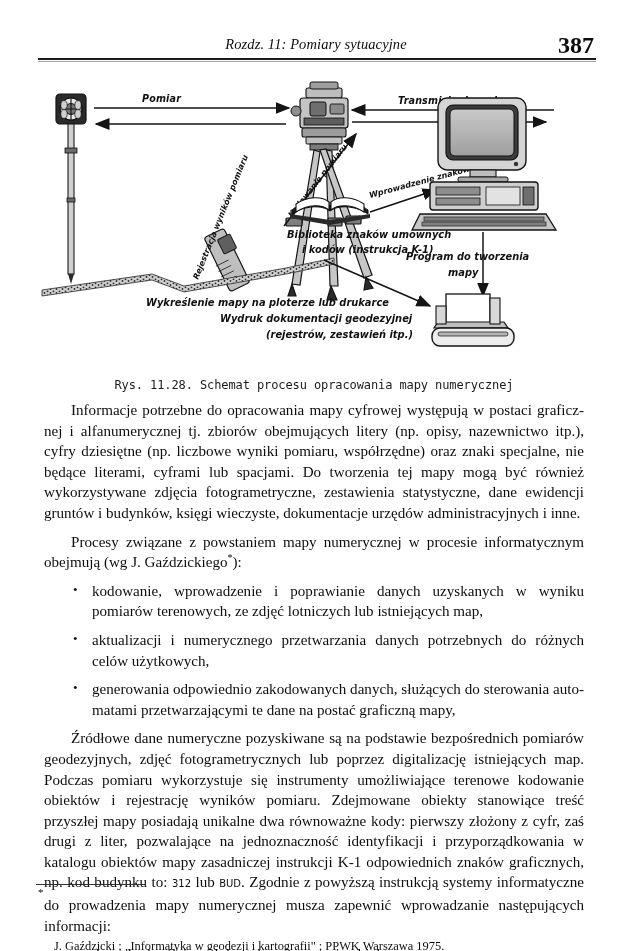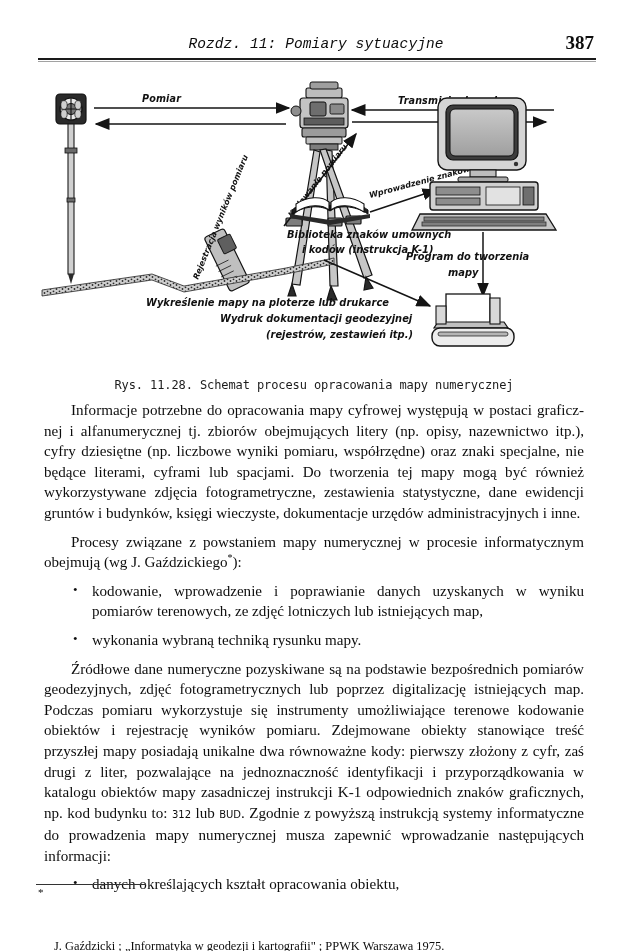--- a/index.html
+++ b/index.html
@@ -14,25 +14,25 @@
   }
   .page{position:relative;width:628px;height:951px;box-sizing:border-box;}
 
   
   .runhead{
     position:absolute;left:38px;top:36px;width:556px;height:26px;
   }
   .runhead .rh-title{
     position:absolute;left:0;right:0;top:0;text-align:center;
     font-style:italic;font-size:14.5px;letter-spacing:.1px;
-    font-family:Liberation Mono, monospace;
+    font-family:Liberation Serif, serif;
   }
   .runhead .rh-page{
     position:absolute;right:0;top:-4px;
-    font-weight:bold;font-size:19px;
+    font-weight:bold;font-size:24px;
     font-family:"Liberation Serif","DejaVu Serif",serif;
   }
   .runhead .rh-rule{
     position:absolute;left:0;right:-2px;top:22px;height:2px;
     background:#1a1a1a;
   }
   .runhead .rh-rule2{
     position:absolute;left:0;right:-2px;top:25px;height:1px;
     background:#555;opacity:.55;
   }
@@ -281,21 +281,22 @@
   </div>
 
   <div class="body">
 
     <p class="p-indent">Informacje potrzebne do opracowania mapy cyfrowej występują w postaci graficz-nej i alfanumerycznej tj. zbiorów obejmujących litery (np. opisy, nazewnictwo itp.), cyfry dziesiętne (np. liczbowe wyniki pomiaru, współrzędne) oraz znaki specjalne, nie będące literami, cyframi lub spacjami. Do tworzenia tej mapy mogą być również wykorzystywane zdjęcia fotogrametryczne, zestawienia statystyczne, dane ewidencji gruntów i budynków, księgi wieczyste, dokumentacje urzędów administracyjnych i inne.</p>
 
     <p class="p-indent"><span>Procesy związane z powstaniem mapy numerycznej w procesie informatycznym obejmują (wg J. Gaździckiego</span><sup class="fnmark">*</sup><span>):</span></p>
 
     <ul class="bullets">
       <li>kodowanie, wprowadzenie i poprawianie danych uzyskanych w wyniku pomiarów terenowych, ze zdjęć lotniczych lub istniejących map,</li>
-      <li class="lastitem">wykonania wybraną techniką rysunku mapy.</li>
+      <li>aktualizacji i numerycznego przetwarzania danych potrzebnych do różnych celów użytkowych,</li>
+      <li>generowania odpowiednio zakodowanych danych, służących do sterowania auto-matami przetwarzającymi te dane na postać graficzną mapy,</li>
     </ul>
 
     <p class="p-indent"><span>Źródłowe dane numeryczne pozyskiwane są na podstawie bezpośrednich pomiarów geodezyjnych, zdjęć fotogrametrycznych lub poprzez digitalizację istniejących map. Podczas pomiaru wykorzystuje się instrumenty umożliwiające terenowe kodowanie obiektów i rejestrację wyników pomiaru. Zdejmowane obiekty stanowiące treść przyszłej mapy posiadają unikalne dwa równoważne kody: pierwszy złożony z cyfr, zaś drugi z liter, pozwalające na jednoznaczność identyfikacji i przyporządkowania w katalogu obiektów mapy zasadniczej instrukcji K-1 odpowiednich znaków graficznych, np. kod budynku to: </span><span class="mono-code">312</span><span> lub </span><span class="mono-code">BUD</span><span>. Zgodnie z powyższą instrukcją systemy informatyczne do prowadzenia mapy numerycznej musza zapewnić wprowadzanie następujących informacji:</span></p>
 
     <ul class="bullets">
       <li class="lastitem">danych określających kształt opracowania obiektu,</li>
     </ul>
   </div>
 
   <div class="fnrule"></div>

